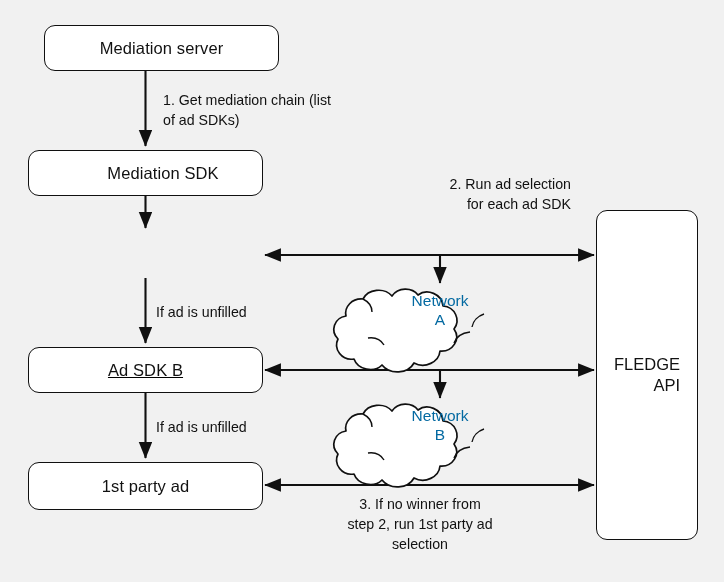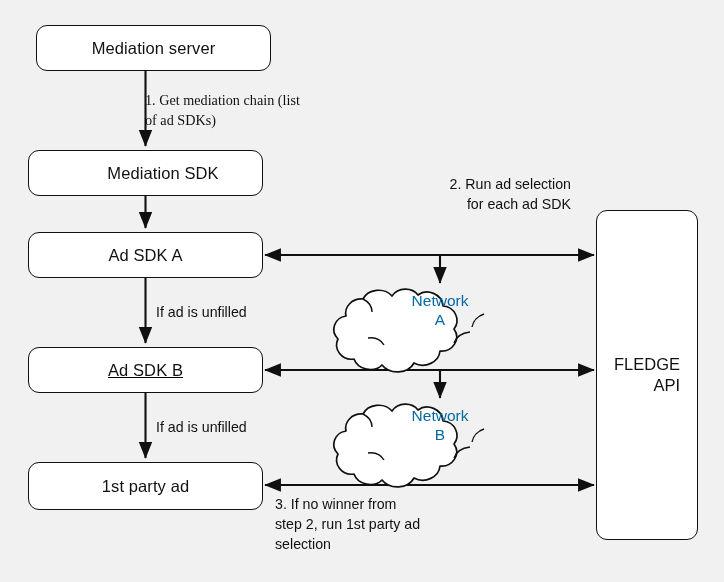--- a/index.html
+++ b/index.html
@@ -141,31 +141,28 @@
                c7,-9 1,-22 -11,-23
                c-1,-12 -16,-18 -25,-11
                c-6,-8 -20,-8 -26,1 z" fill="#ffffff" stroke="#101010" stroke-width="1.7" stroke-linejoin="round"></path>
       <path d="M363,414 c6,3 9,8 9,13" fill="none" stroke="#101010" stroke-width="1.4"></path>
       <path d="M484,429 c-6,2 -11,7 -12,13" fill="none" stroke="#101010" stroke-width="1.4"></path>
       <path d="M368,453 c7,-1 13,2 16,7" fill="none" stroke="#101010" stroke-width="1.4"></path>
       <path d="M470,447 c-8,1 -14,5 -16,11" fill="none" stroke="#101010" stroke-width="1.4"></path>
     </g>
   </svg>
 
-  <div class="node-box" style="left:36px; top:25px; width:235px; height:46px;">
+  <div class="node-box" style="left:44px; top:25px; width:235px; height:46px;">
     <span class="node-label">Mediation server</span>
   </div>
 
   <div class="node-box" style="left:28px; top:150px; width:235px; height:46px;padding-left:35px;">
     <span class="node-label">Mediation SDK</span>
   </div>
 
-  <div class="node-box" style="left:28px; top:232px; width:235px; height:46px;">
-    <span class="node-label">Ad SDK A</span>
-  </div>
 
   <div class="node-box" style="left:28px; top:347px; width:235px; height:46px;text-decoration:underline;">
     <span class="node-label">Ad SDK B</span>
   </div>
 
   <div class="node-box" style="left:28px; top:462px; width:235px; height:48px;">
     <span class="node-label">1st party ad</span>
   </div>
 
   <div class="api-box" style="left:596px; top:210px; width:102px; height:330px;">
@@ -178,27 +175,27 @@
   <div class="cloud-label" style="left:380px; top:291px;">
     <div>Network</div>
     <div>A</div>
   </div>
 
   <div class="cloud-label" style="left:380px; top:406px;">
     <div>Network</div>
     <div>B</div>
   </div>
 
-  <div class="annot" style="left:145px; top:90px; width:230px;font-family:Liberation Serif, serif;">1. Get mediation chain (list
+  <div class="annot" style="left:163px; top:90px; width:230px;">1. Get mediation chain (list
 of ad SDKs)</div>
 
   <div class="annot" style="left:371px; top:174px; width:200px; text-align:right;">2. Run ad selection
  for each ad SDK</div>
 
   <div class="annot" style="left:156px; top:302px; width:180px;">If ad is unfilled</div>
 
   <div class="annot" style="left:156px; top:417px; width:180px;">If ad is unfilled</div>
 
-  <div class="annot" style="left:275px; top:494px; width:250px;">3. If no winner from
+  <div class="annot" style="left:295px; top:494px; width:250px;text-align:center;">3. If no winner from
 step 2, run 1st party ad
 selection</div>
 
 </div>
 
 </body></html>

